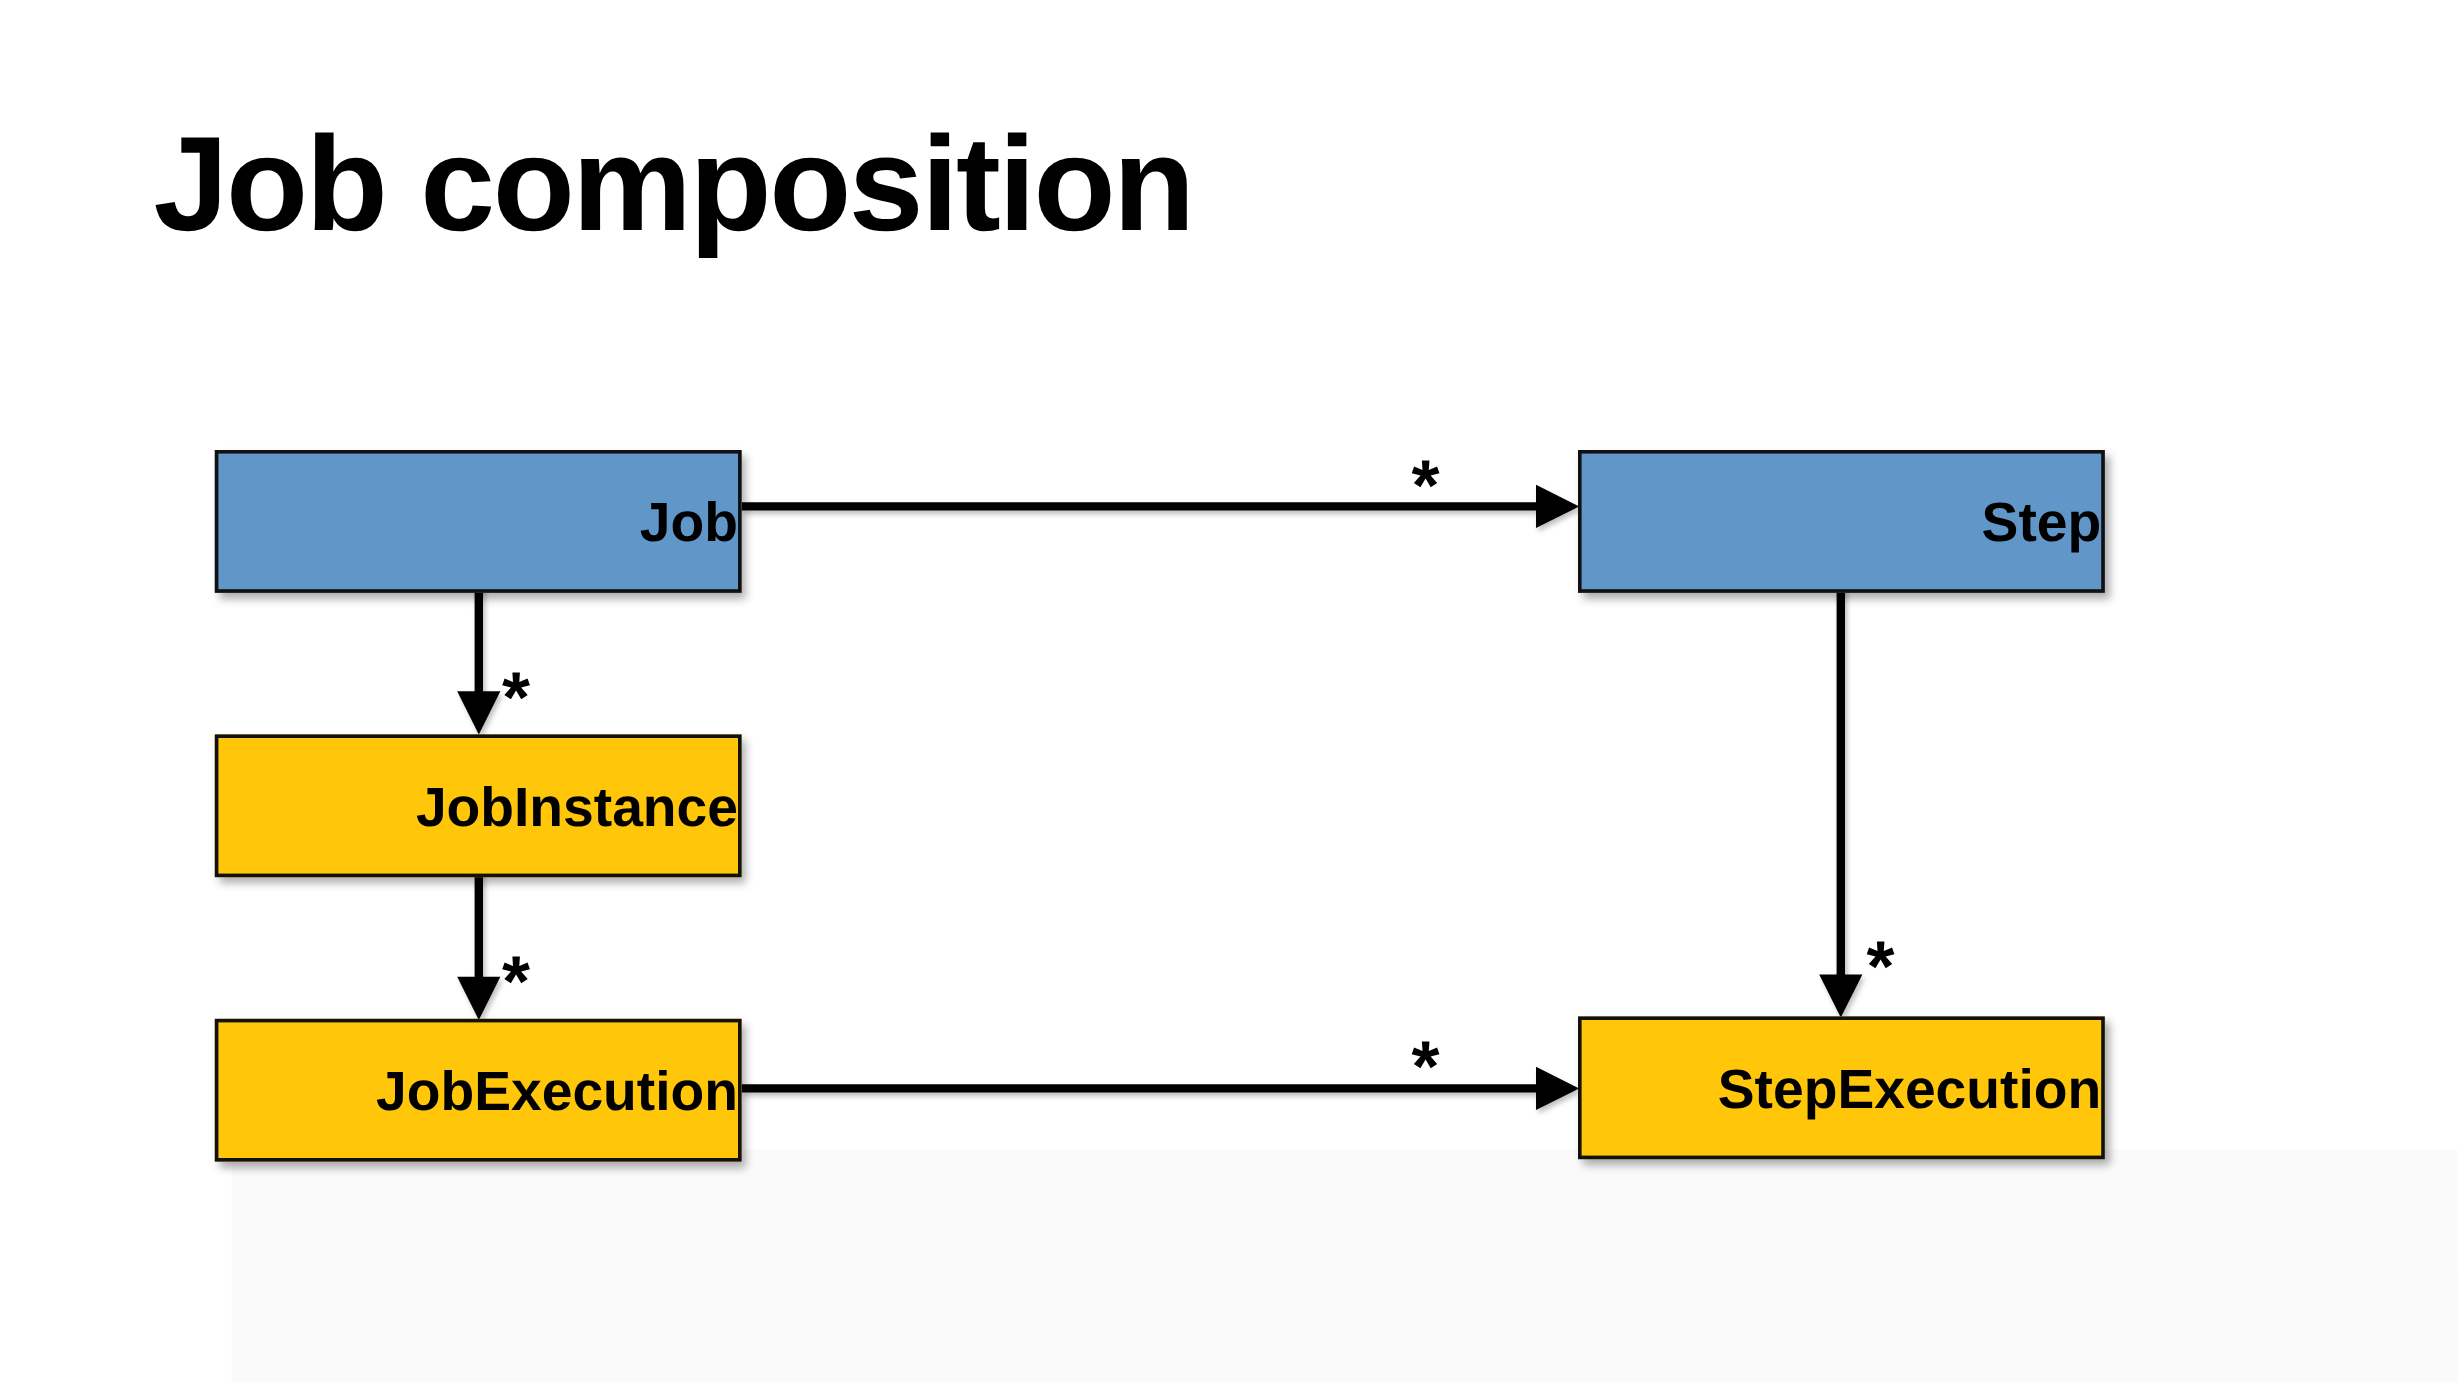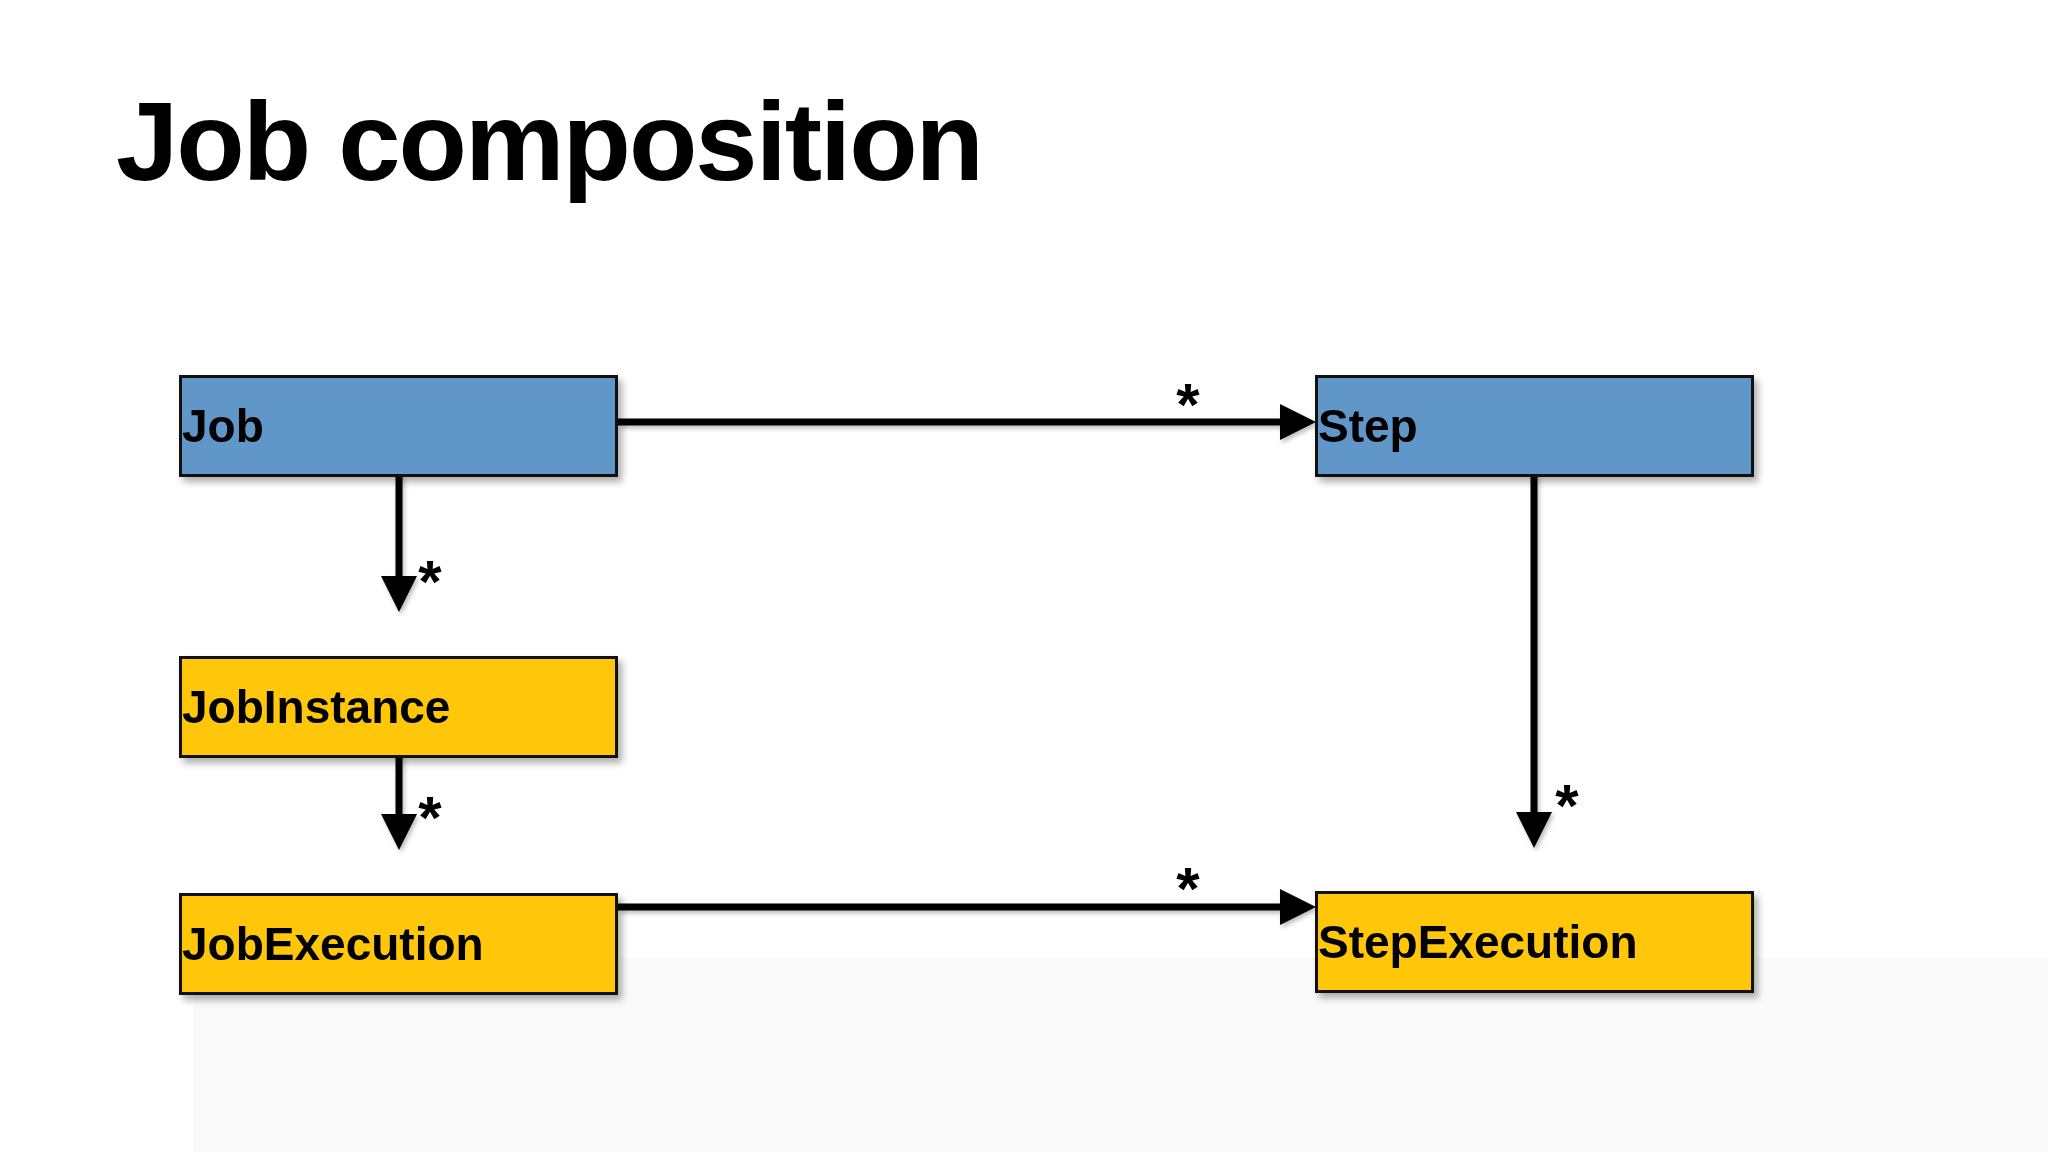--- a/index.html
+++ b/index.html
@@ -14,21 +14,21 @@
   .slide {
     position: relative;
     width: 2048px;
     height: 1152px;
     background: var(--background, #ffffff);
   }
   .slide-title {
     position: absolute;
     left: 116px;
     top: 86px;
-    margin: 0;
+    margin: 12px;
     font-size: 112px;
     font-weight: bold;
     line-height: 1;
     letter-spacing: -2px;
     color: #000000;
     white-space: nowrap;
   }
   .bg-lower {
     position: absolute;
     left: 193px;
@@ -55,30 +55,30 @@
   .arrows-layer line {
     stroke: var(--arrow, #000000);
     stroke-width: 7;
   }
   .arrows-layer polygon {
     fill: var(--arrow, #000000);
   }
   .node {
     position: absolute;
     width: 439px;
-    height: 102px;
+    height: 119px;
     box-sizing: border-box;
     border: 3px solid var(--border, #111111);
     display: flex;
     align-items: center;
-    justify-content: flex-start;
+    justify-content: flex-end;
     box-shadow: 4px 5px 7px rgba(0,0,0,0.32);
   }
   .node.blue   { background: var(--node_blue, #6096C8); }
-  .node.yellow { background: var(--node_yellow, #FFC60A); margin-top: 44px; }
+  .node.yellow { background: var(--node_yellow, #FFC60A); }
   .node-label {
     font-size: 46px;
     font-weight: bold;
     color: #000000;
     white-space: nowrap;
   }
   .multiplicity {
     position: absolute;
     transform: translateX(-50%);
     font-size: 60px;

